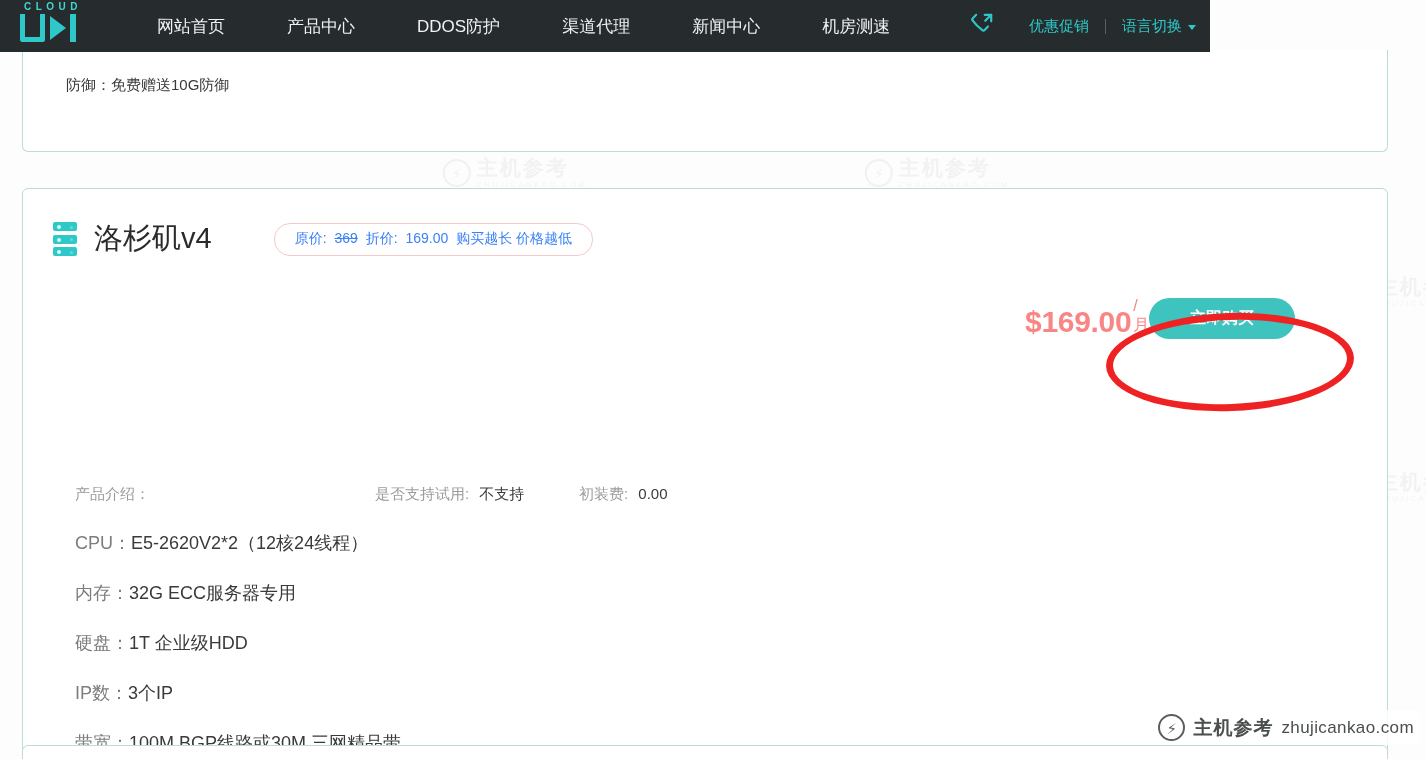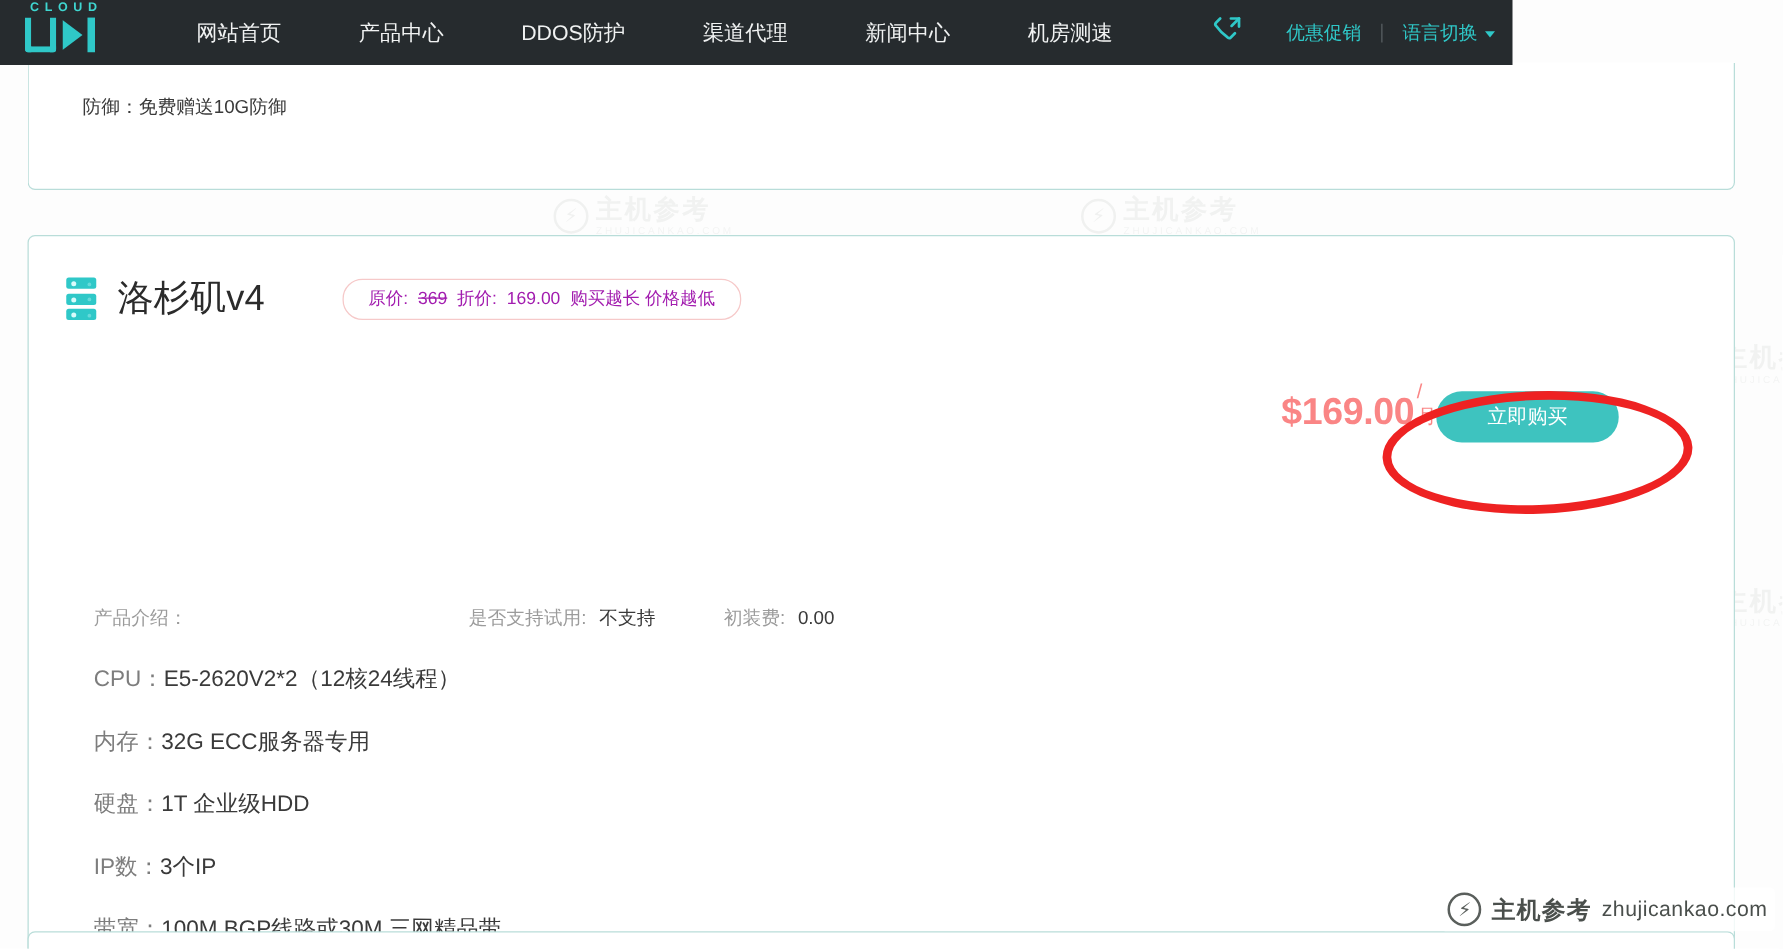--- a/index.html
+++ b/index.html
@@ -174,21 +174,21 @@
     font-size: 29px; color: #2b2b2b;
     margin-left: 17px;
     white-space: nowrap;
   }
   .promo-pill {
     margin-left: 62px;
     border: 1px solid #f6c9c9;
     border-radius: 16px;
     padding: 6px 20px 7px;
     font-size: 14px;
-    color: #a21caf;
+    color: #3b82f6;
     white-space: nowrap;
   }
   .promo-pill .strike { text-decoration: line-through; }
   .promo-pill .seg { margin-left: 4px; }
 
   
   .meta-row {
     position: absolute; top: 296px;
     font-size: 15px; white-space: nowrap;
   }
@@ -216,27 +216,27 @@
     width: 270px;
     display: flex; flex-direction: row; align-items: center;
   }
   .price {
     font-size: 30px; font-weight: 700; color: #fa8585;
     letter-spacing: -0.3px;
     display: flex; align-items: flex-end;
   }
   .price .unit { font-size: 16px; font-weight: 400; margin-left: 2px; padding-bottom: 3px; }
   .buy-btn {
-    margin-top: 16px;
     width: 156px; height: 41px;
     background: #3ec3bf;
     border: none; border-radius: 21px;
     color: #ffffff; font-size: 16px;
     font-family: "Liberation Sans", "DejaVu Sans", sans-serif;
     cursor: pointer;
+    font-weight: bold;
   }
   
   .annot {
     position: absolute;
     left: 1106px; top: 313px;
     width: 248px; height: 98px;
     border: 7px solid #ee2222;
     border-radius: 50%;
     z-index: 14;
     pointer-events: none;

